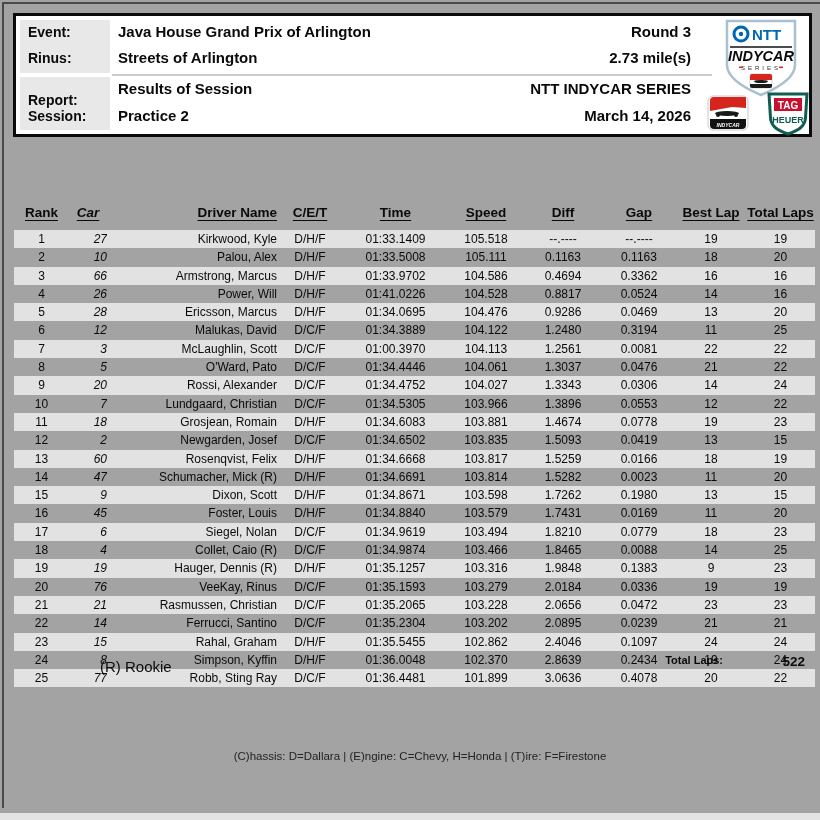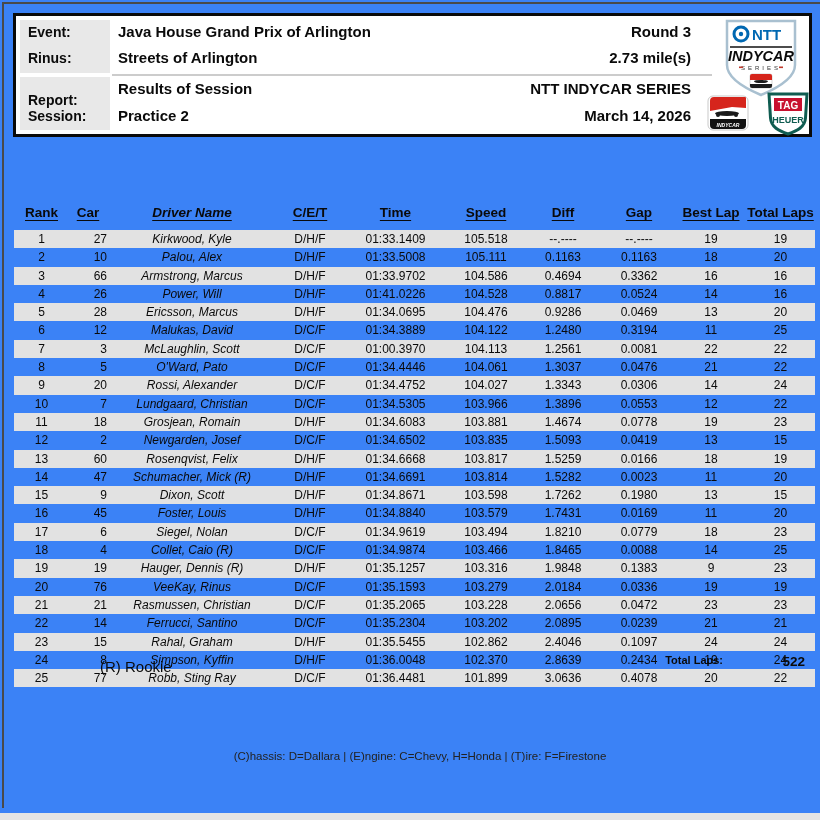--- a/index.html
+++ b/index.html
@@ -1,17 +1,17 @@
 <!DOCTYPE html>
 <html><head>
 <meta charset="utf-8">
 <style>
   html,body { margin:0; padding:0; background:#ffffff; }
   .page {
-    position:relative; width:820px; height:820px; background:#3b82f6;
+    position:relative; width:820px; height:820px; background:#a3a3a3;
     font-family:"Liberation Sans", sans-serif; color:#0a0a0a; overflow:hidden;
   }
   
   .frame-top  { position:absolute; left:2px; top:2px; right:0; height:2px; background:#4a4a4a; }
   .frame-left { position:absolute; left:2px; top:2px; width:2px; height:806px; background:#4a4a4a; }
   .bottom-band{ position:absolute; left:0; bottom:0; width:100%; height:7px; background:#e4e4e4; }
 
   
   .header-box {
     position:absolute; left:13px; top:13px; width:793px; height:118px;
@@ -33,23 +33,23 @@
   table.results {
     position:absolute; left:14px; top:158px; width:801px;
     border-collapse:collapse; table-layout:fixed; font-size:12px;margin-top:44px;
   }
   .results th, .results td { box-sizing:border-box; padding:0; overflow:hidden; white-space:nowrap; }
   .results th { font-size:13.5px; font-weight:bold; height:28px; vertical-align:top; padding-top:3px; }
   .results th .thu { text-decoration:underline; text-underline-offset:3px; }
   .results td { height:18.3px; line-height:18.3px; }
   .results tr.stripe td { background:#e2e2e2; }
   .c0 { width:55px;  text-align:center; }
-  .c1 { width:38px;  text-align:right; padding-right:9px; }
+  .c1 { width:38px;  text-align:right; padding-right:9px;font-style:italic; }
   th.c1 { text-align:center; padding-right:0; }
-  .c2 { width:170px; text-align:center; padding-left:8px;font-style:italic; }
+  .c2 { width:170px; text-align:right; padding-left:8px; }
   .c3 { width:66px;  text-align:center; }
   .c4 { width:105px; text-align:center; }
   .c5 { width:76px;  text-align:center; }
   .c6 { width:78px;  text-align:center; }
   .c7 { width:74px;  text-align:center; }
   .c8 { width:70px;  text-align:center; }
   .c9 { width:69px;  text-align:center; }
 
   
   .summary { position:absolute; left:14px; top:654px; width:801px; height:22px; }

